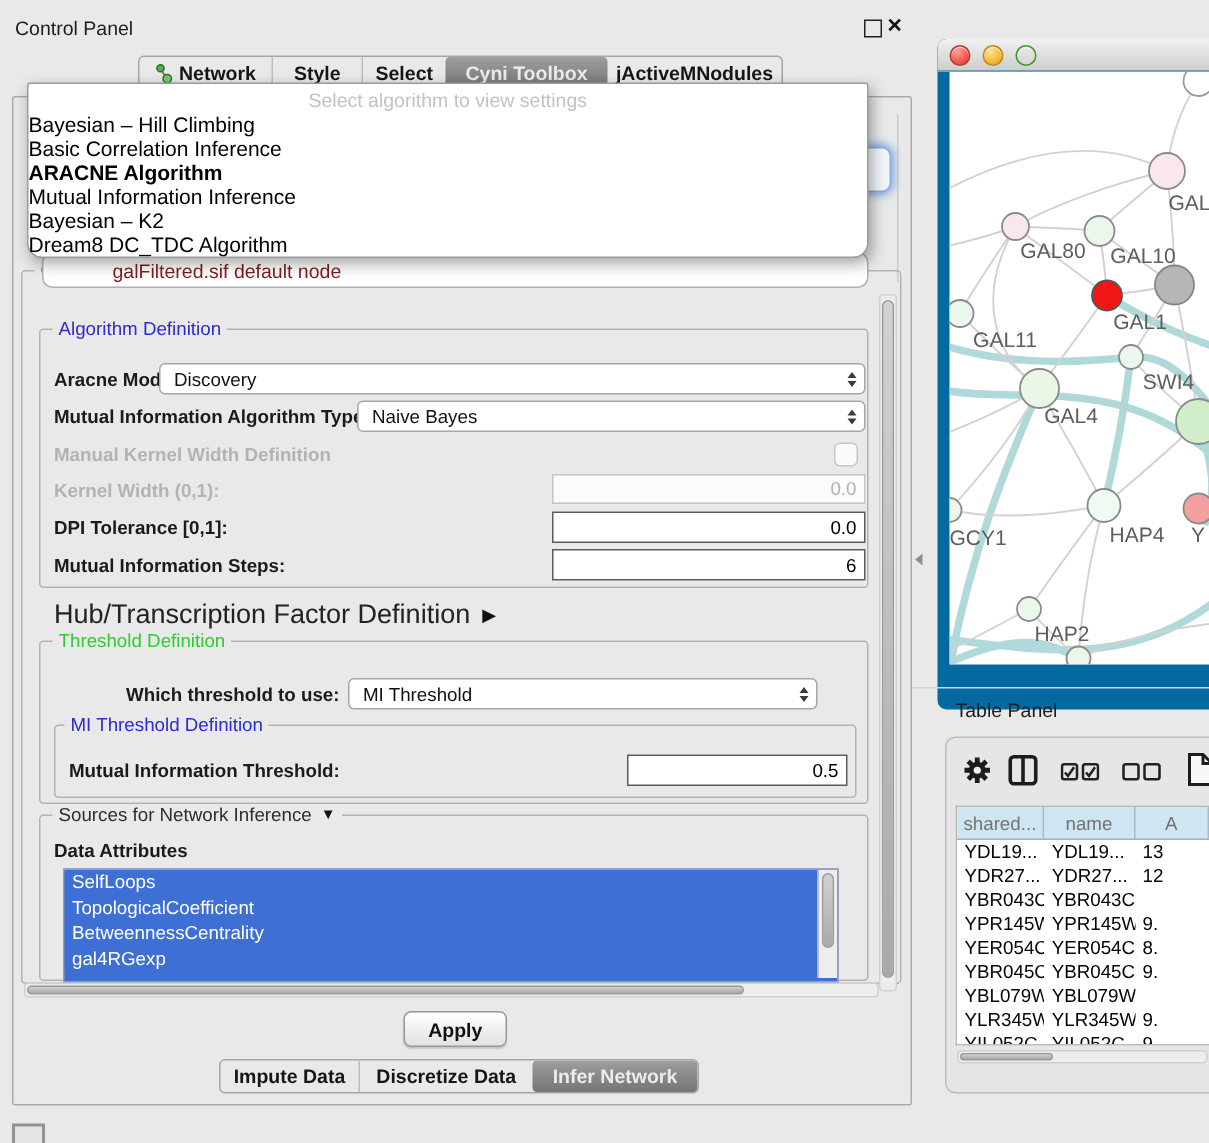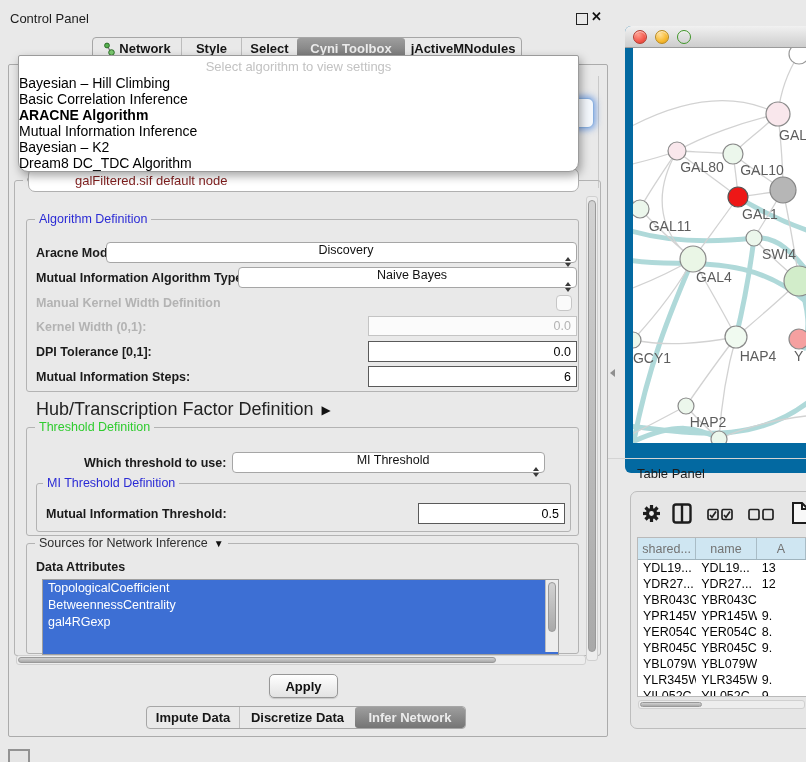--- a/index.html
+++ b/index.html
@@ -44,21 +44,21 @@
   .legend{position:absolute;top:-8px;background:#e9e9e9;padding:0 4px;font-size:12.5px;white-space:nowrap;}
   .legend.blue{color:#2b2bd5;}
   .legend.green{color:#2fcc2f;}
   .legend.dark{color:#2e2e2e;}
 
   .lbl{font-size:12.5px;font-weight:bold;color:#1b1b1b;white-space:nowrap;}
   .lbl.dis{color:#b3b3b3;}
 
   
   .combo{background:#fff;border:1px solid #a6a6a6;border-radius:4px;display:flex;align-items:center;
-    font-size:12.5px;color:#111;padding-left:9px;box-sizing:border-box;box-shadow:inset 0 1px 0 #fff;flex-direction:column;}
+    font-size:12.5px;color:#111;padding-left:9px;box-sizing:border-box;box-shadow:inset 0 1px 0 #fff;}
   .combo .arrows{margin-left:auto;width:17px;height:100%;display:flex;flex-direction:column;
     align-items:center;justify-content:center;}
   .arr-up{width:0;height:0;border-left:3.5px solid transparent;border-right:3.5px solid transparent;
     border-bottom:4.5px solid #3a3a3a;margin-bottom:2px;}
   .arr-dn{width:0;height:0;border-left:3.5px solid transparent;border-right:3.5px solid transparent;
     border-top:4.5px solid #3a3a3a;}
 
   .field{background:#fff;border:1px solid #5a5a5a;font-size:12.5px;color:#000;display:flex;
     align-items:center;justify-content:flex-end;padding-right:5px;box-sizing:border-box;}
   .field.dis{border-color:#c4c4c4;background:#fbfbfb;color:#b3b3b3;}
@@ -233,20 +233,21 @@
 
   <div class="abs group" style="left:26px;top:543px;width:551px;height:109px;">
     <span class="legend dark" style="left:8px;display:flex;gap:6px;align-items:center;">
       <span>Sources for Network Inference</span>
       <span class="glyph-arrow">▼</span>
     </span>
   </div>
   <div class="abs lbl" style="left:36px;top:560px;">Data Attributes</div>
   <div class="abs" id="attr-list">
     <div id="attr-items">
+        <div class="attr-item">SelfLoops</div>
         <div class="attr-item">TopologicalCoefficient</div>
         <div class="attr-item">BetweennessCentrality</div>
         <div class="attr-item">gal4RGexp</div>
       </div>
     <div id="attr-scroll">
       <div class="sb-thumb" style="left:1.5px;top:2px;width:8px;height:50px;"></div>
     </div>
   </div>
 
   <div class="abs sb-track" style="left:16px;top:655px;width:570px;height:10px;">

